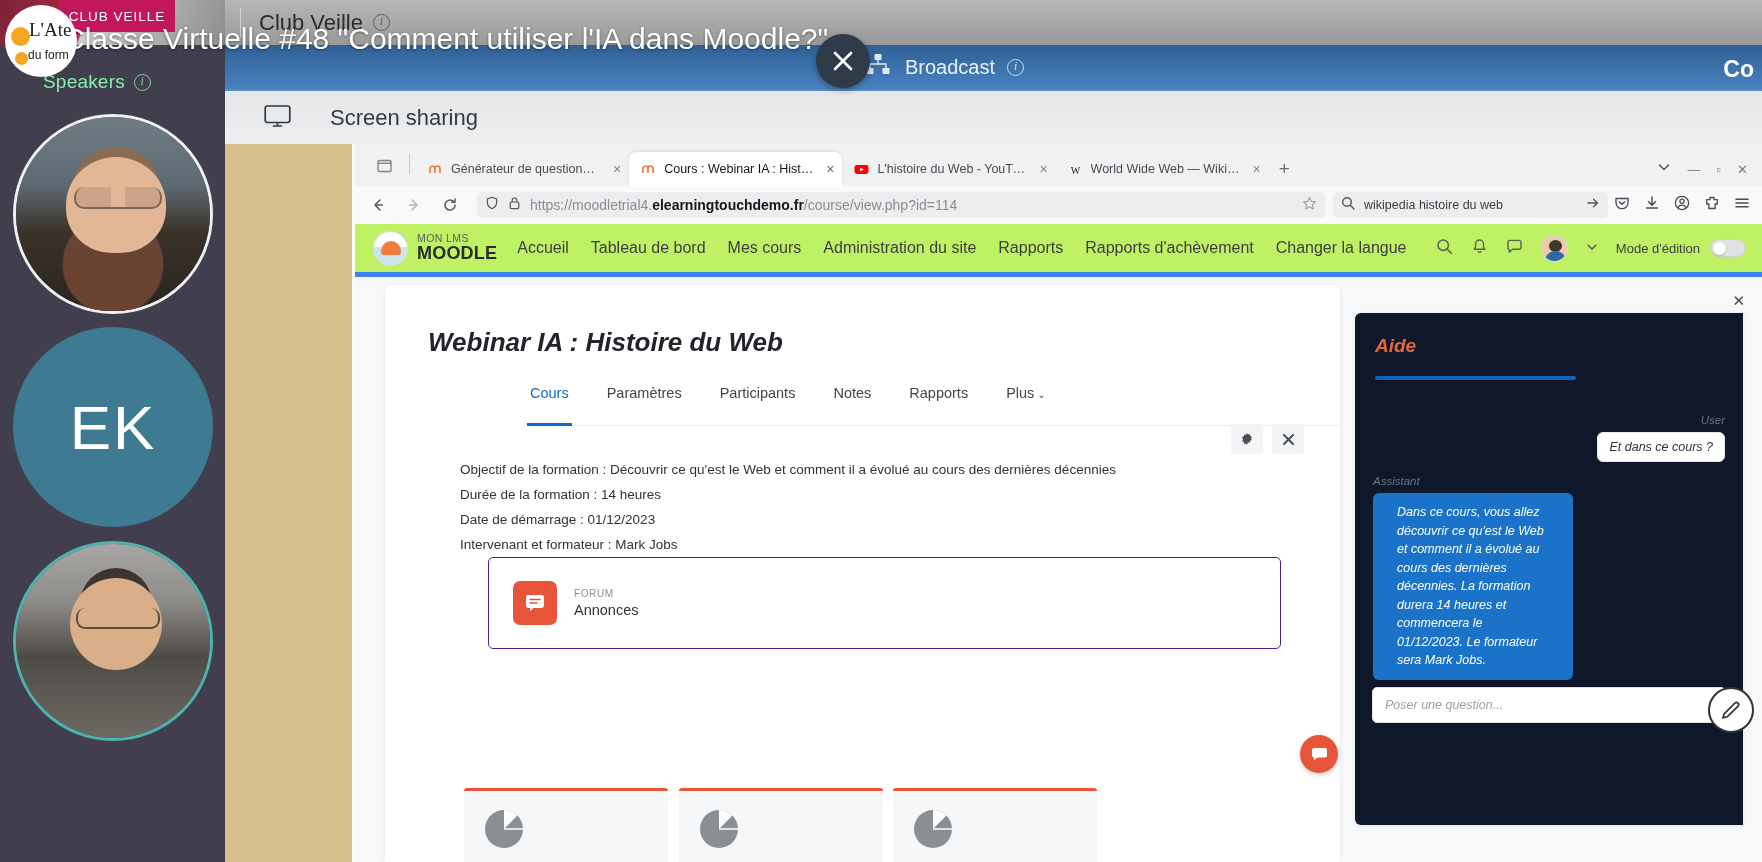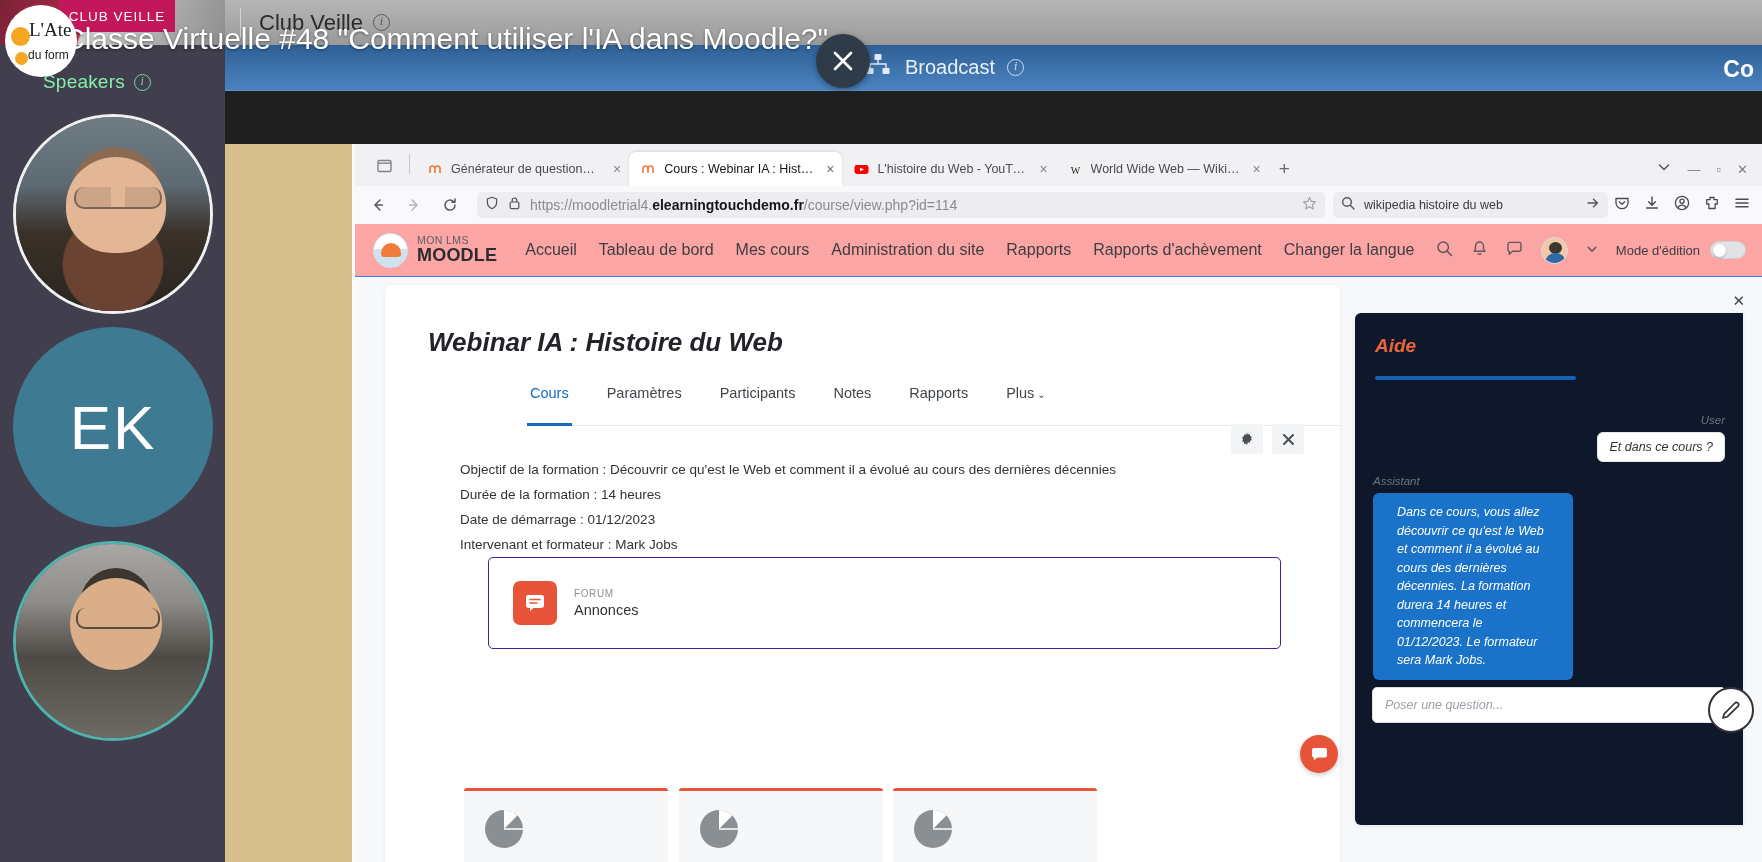--- a/index.html
+++ b/index.html
@@ -170,21 +170,21 @@
   #searchbar {
     width: 275px; height: 26px; background: #ededf0; border-radius: 5px;
     display: flex; align-items: center; padding: 0 8px; gap: 9px; margin-right: 6px;
   }
   #searchtext { font-size: 12.5px; color: #3b3b40; white-space: nowrap; overflow: hidden; flex: 1; }
   #navrow-right { display: flex; align-items: center; gap: 14px; padding-right: 12px; color: #4b4b50; }
 
   
   #moodle-header {
     position: absolute; left: 0; top: 80px; width: 1407px; height: 53px;
-    background: #fca5a5; display: flex; align-items: center; border-bottom: 1px solid #3b82f6; gap: 8px;
+    background: #bef264; display: flex; align-items: center; border-bottom: 5px solid #3b82f6;
   }
   #moodle-logo { display: flex; align-items: center; margin-left: 18px; gap: 9px; }
   #moodle-logo-mark {
     width: 35px; height: 35px; border-radius: 50%;
     background: linear-gradient(180deg,#ffffff 0 45%, #cfe3ee 45% 100%);
     border: 1.5px solid #d4e3ec; position: relative; overflow: hidden;
   }
   #moodle-logo-mark::after {
     content:""; position:absolute; left:7px; top:9px; width:20px; height:14px;
     border-radius: 10px 10px 3px 3px; background:#f27b3c;
@@ -354,20 +354,30 @@
   </div>
 
   <div id="meeting-title">Classe Virtuelle #48 "Comment utiliser l'IA dans Moodle?"</div>
 
   <div id="close-button">
     <svg width="26" height="26" viewBox="0 0 26 26">
       <path d="M5 5 L21 21 M21 5 L5 21" stroke="#ffffff" stroke-width="2.6" stroke-linecap="round"></path>
     </svg>
   </div>
 
+  <div id="screensharing-bar">
+    <span id="monitor-icon" style="margin-left:39px">
+      <svg width="27" height="24" viewBox="0 0 27 24" fill="none">
+        <rect x="1.2" y="2" width="24.6" height="16.5" rx="2.2" stroke="#343a40" stroke-width="1.7"></rect>
+        <path d="M9.5 22h8" stroke="#343a40" stroke-width="1.7" stroke-linecap="round"></path>
+        <path d="M13.5 18.5V22" stroke="#343a40" stroke-width="1.7"></path>
+      </svg>
+    </span>
+    <span class="label">Screen sharing</span>
+  </div>
 
   <div id="shared-stage">
     <div id="beige-strip"></div>
     <div id="white-gap"></div>
 
     <div id="browser">
 
       <div id="tabstrip">
         <div id="tabs-list-button">
           <svg width="17" height="17" viewBox="0 0 17 17" fill="none">

